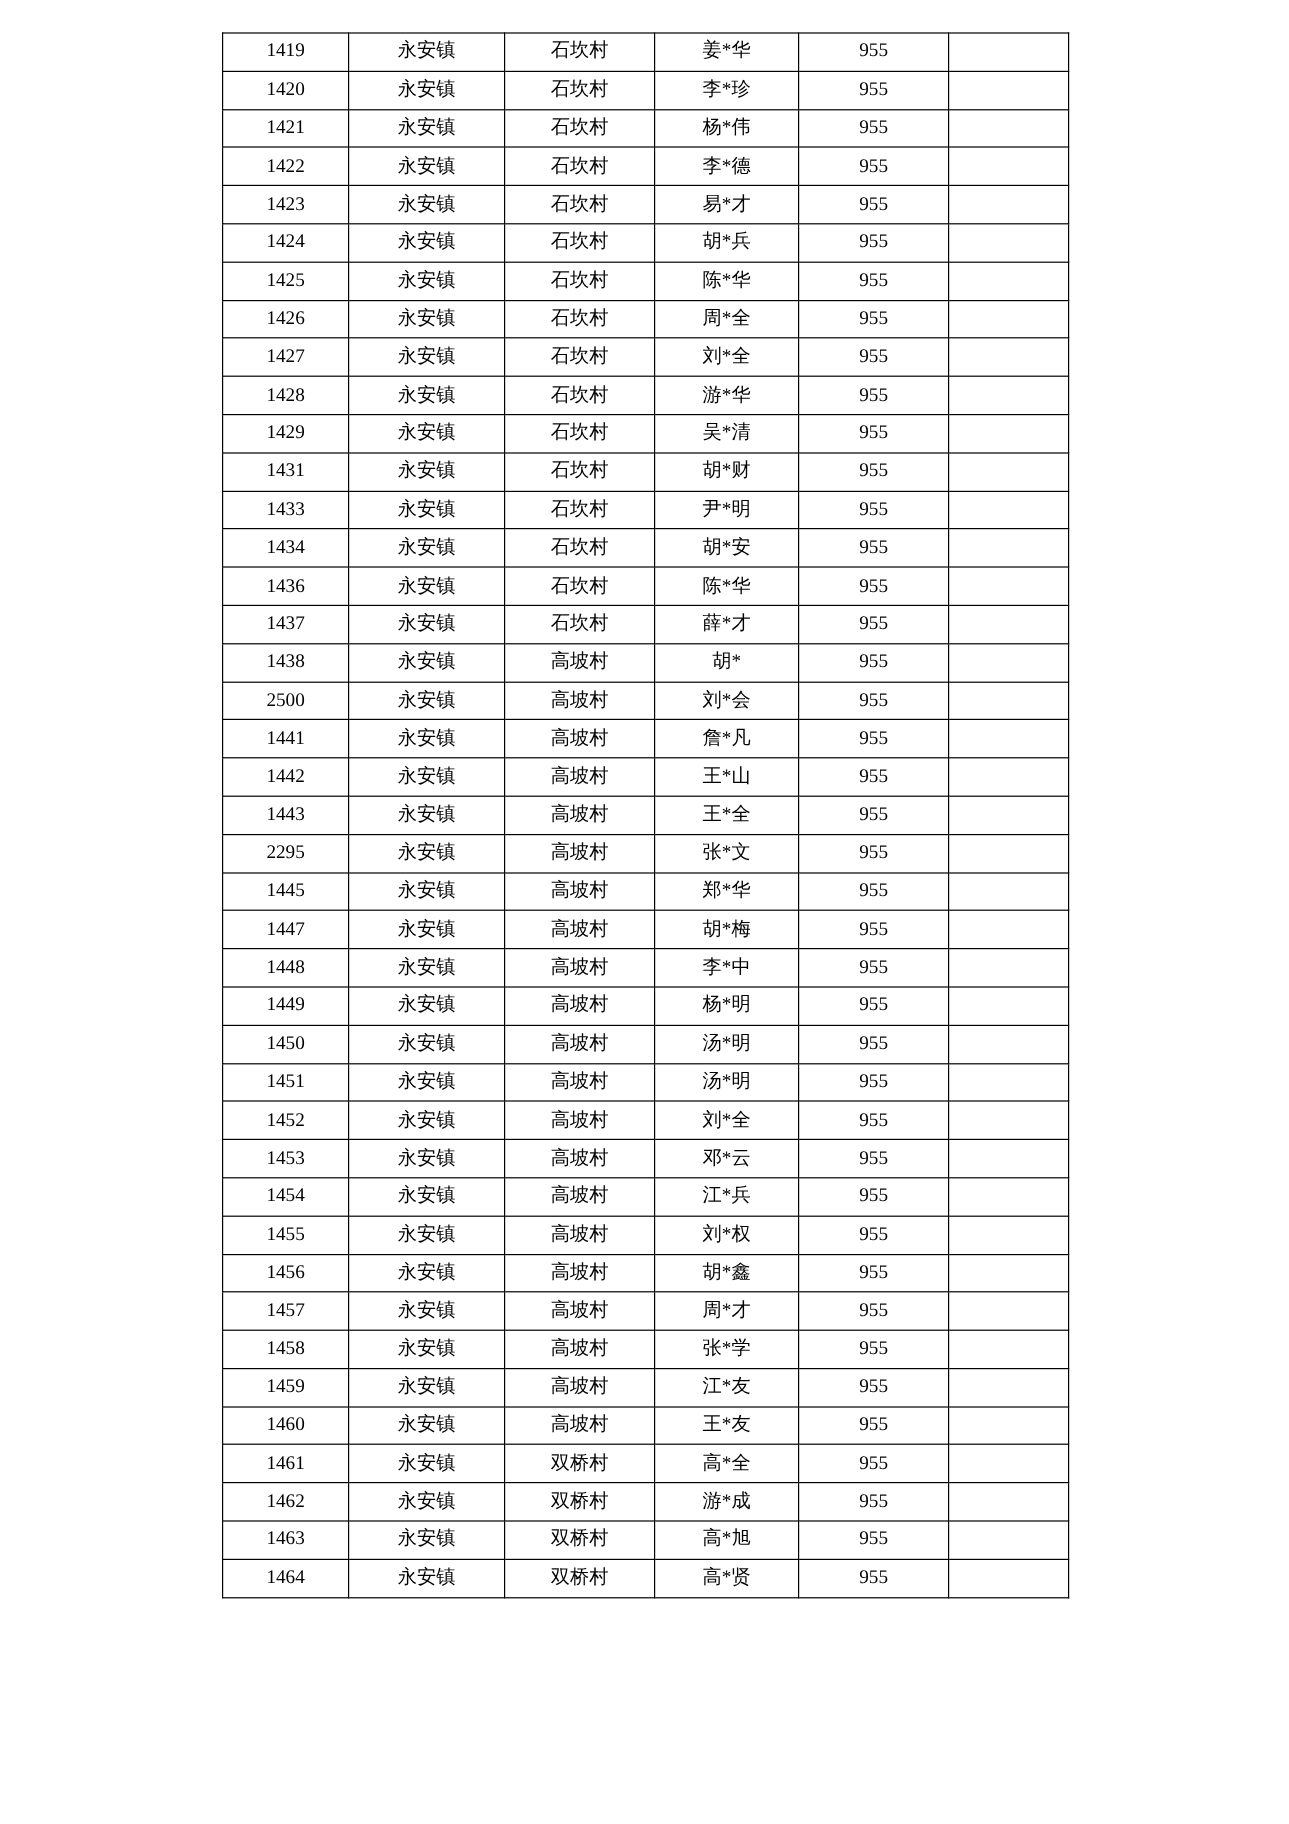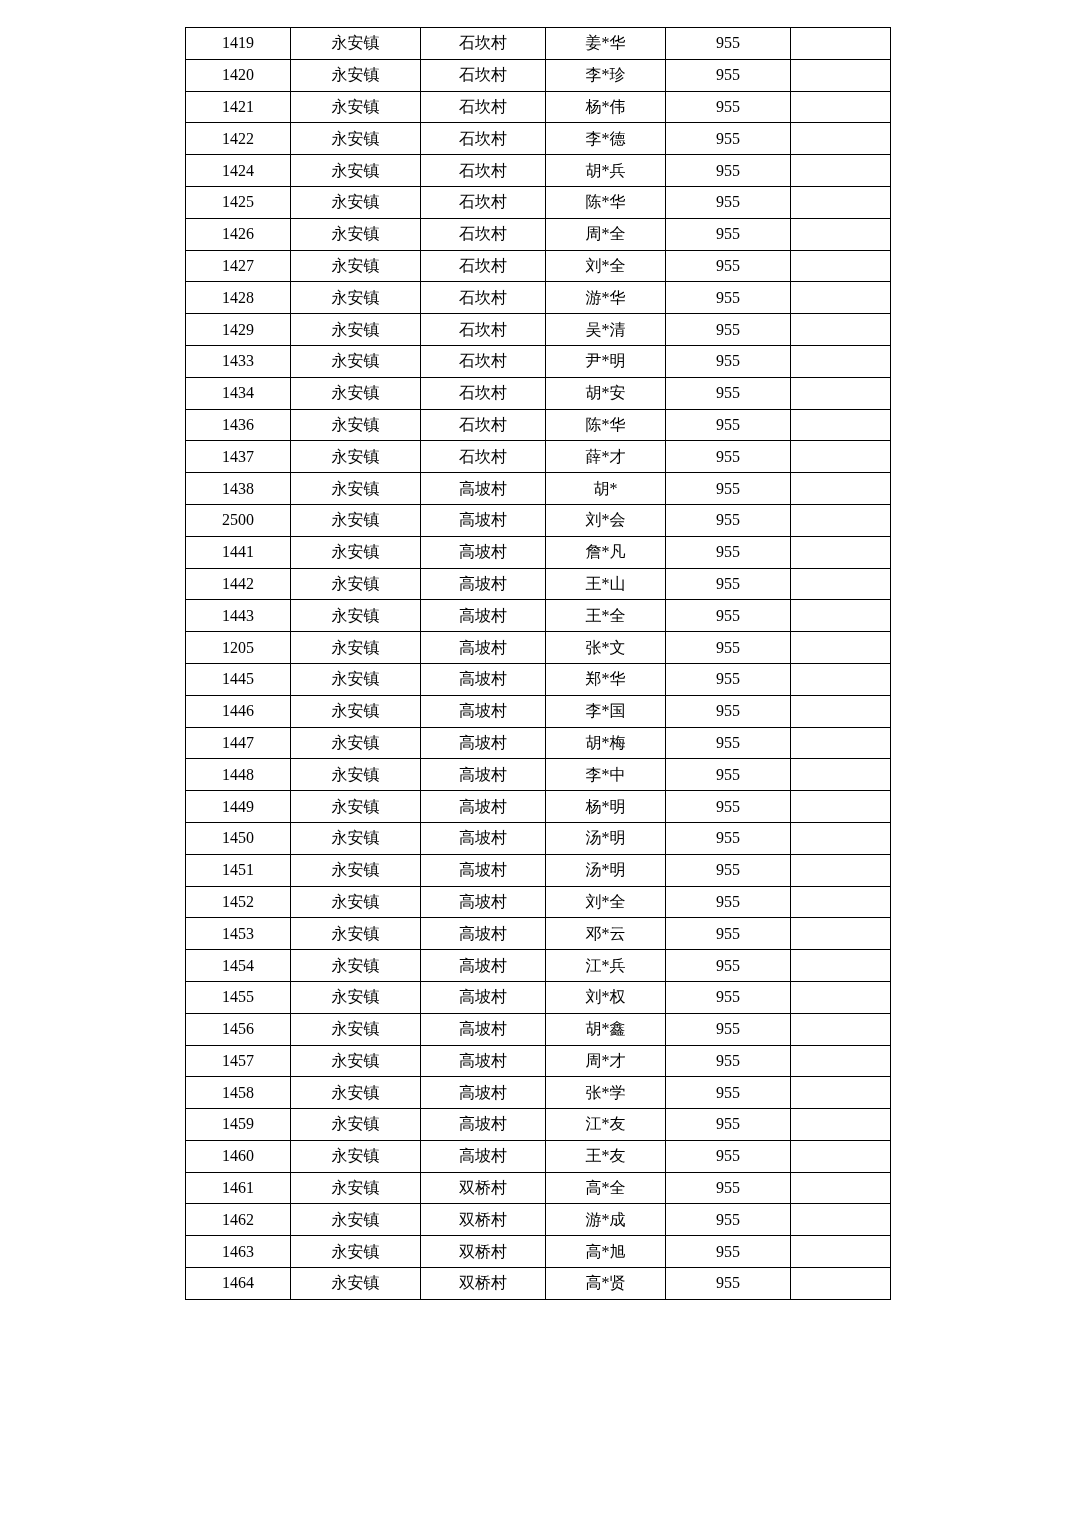--- a/index.html
+++ b/index.html
@@ -81,20 +81,28 @@
         </tr>
         <tr>
           <td>1422</td>
           <td>永安镇</td>
           <td>石坎村</td>
           <td>李*德</td>
           <td>955</td>
           <td></td>
         </tr>
         <tr>
+          <td>1423</td>
+          <td>永安镇</td>
+          <td>石坎村</td>
+          <td>易*才</td>
+          <td>955</td>
+          <td></td>
+        </tr>
+        <tr>
           <td>1424</td>
           <td>永安镇</td>
           <td>石坎村</td>
           <td>胡*兵</td>
           <td>955</td>
           <td></td>
         </tr>
         <tr>
           <td>1425</td>
           <td>永安镇</td>
@@ -129,20 +137,28 @@
         </tr>
         <tr>
           <td>1429</td>
           <td>永安镇</td>
           <td>石坎村</td>
           <td>吴*清</td>
           <td>955</td>
           <td></td>
         </tr>
         <tr>
+          <td>1431</td>
+          <td>永安镇</td>
+          <td>石坎村</td>
+          <td>胡*财</td>
+          <td>955</td>
+          <td></td>
+        </tr>
+        <tr>
           <td>1433</td>
           <td>永安镇</td>
           <td>石坎村</td>
           <td>尹*明</td>
           <td>955</td>
           <td></td>
         </tr>
         <tr>
           <td>1434</td>
           <td>永安镇</td>
@@ -201,40 +217,32 @@
         </tr>
         <tr>
           <td>1443</td>
           <td>永安镇</td>
           <td>高坡村</td>
           <td>王*全</td>
           <td>955</td>
           <td></td>
         </tr>
         <tr>
-          <td>1205</td>
+          <td>2295</td>
           <td>永安镇</td>
           <td>高坡村</td>
           <td>张*文</td>
           <td>955</td>
           <td></td>
         </tr>
         <tr>
           <td>1445</td>
           <td>永安镇</td>
           <td>高坡村</td>
           <td>郑*华</td>
-          <td>955</td>
-          <td></td>
-        </tr>
-        <tr>
-          <td>1446</td>
-          <td>永安镇</td>
-          <td>高坡村</td>
-          <td>李*国</td>
           <td>955</td>
           <td></td>
         </tr>
         <tr>
           <td>1447</td>
           <td>永安镇</td>
           <td>高坡村</td>
           <td>胡*梅</td>
           <td>955</td>
           <td></td>

